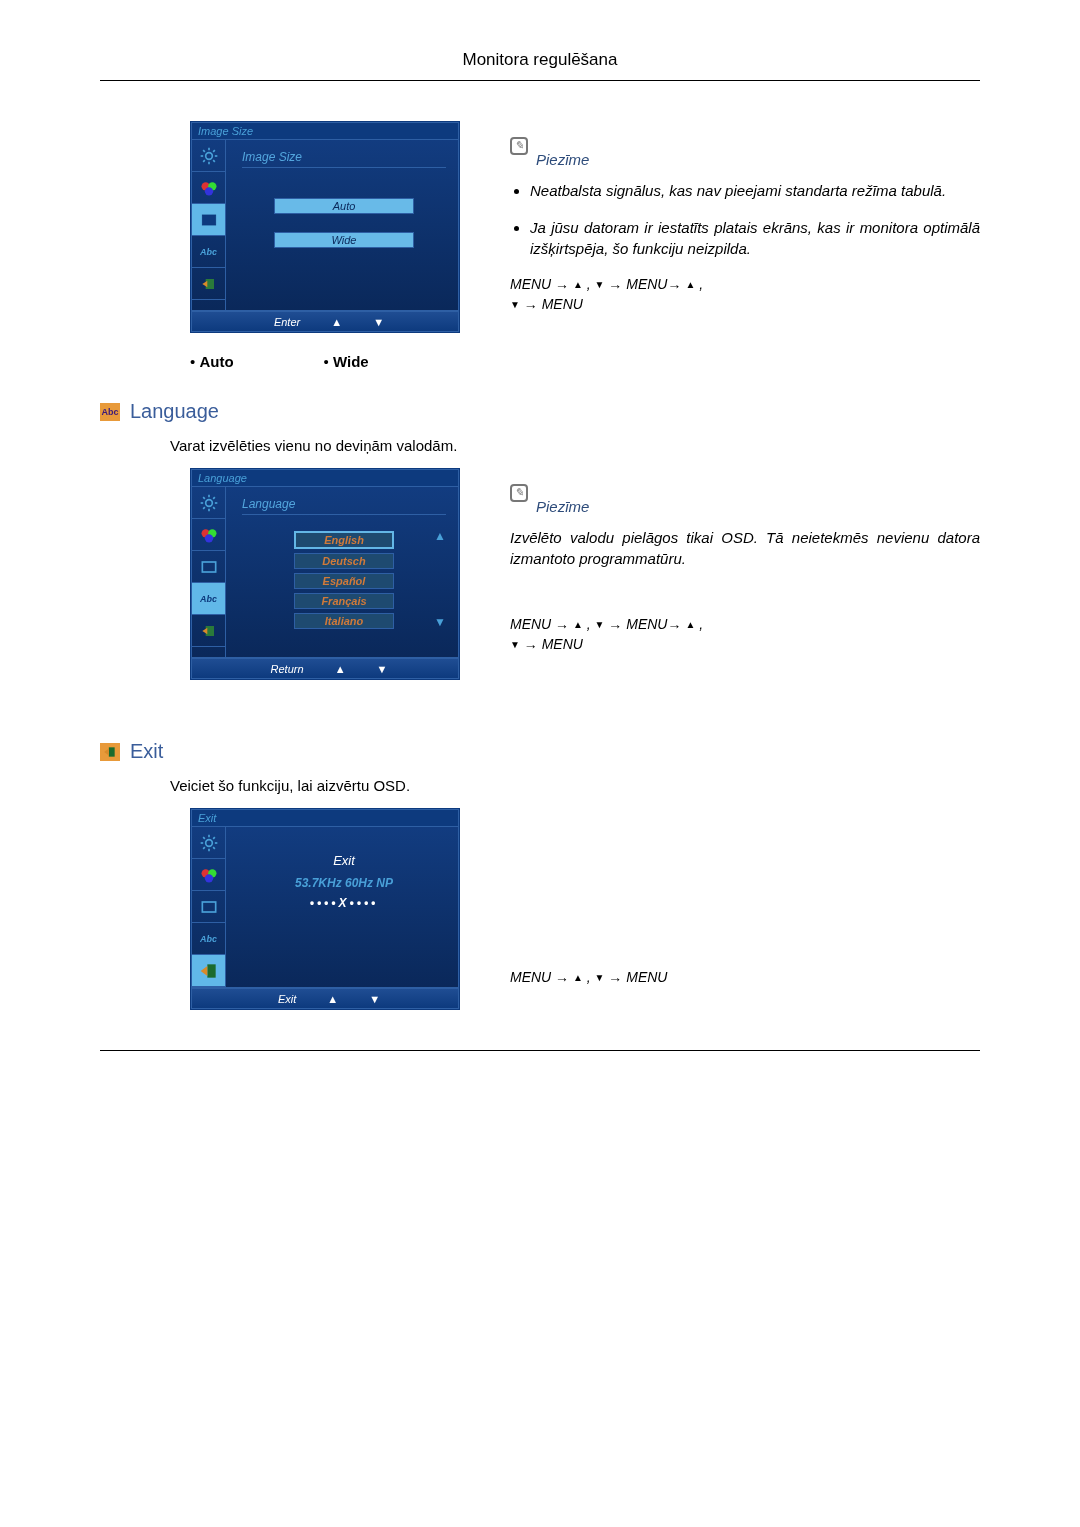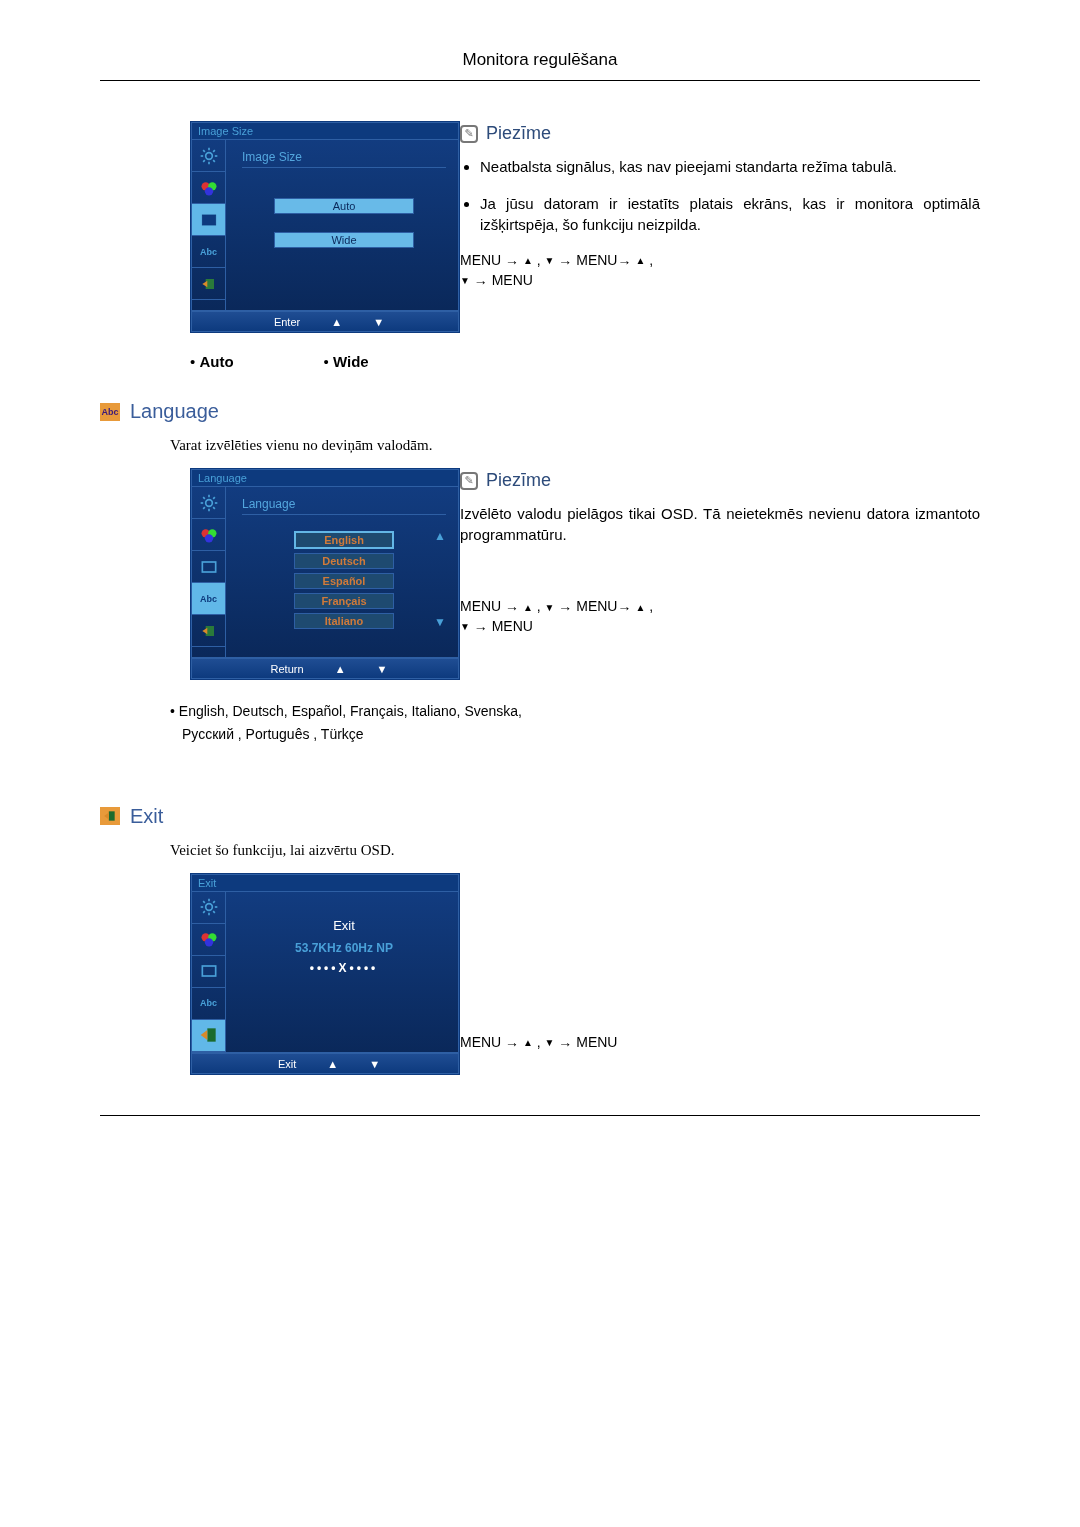--- a/index.html
+++ b/index.html
@@ -149,47 +149,47 @@
   .exit-content-x {
     color: #fff;
     text-align: center;
     margin-top: 6px;
     font-size: 12px;
     letter-spacing: 3px;
     font-weight: bold;
   }
 
   
-  .row { display: flex; margin-bottom: 20px; }
+  .row { display: flex; gap: 50px; margin-bottom: 20px; font-style: italic; }
   .row .left { flex: 0 0 auto; margin-left: 90px; }
   .row .right { flex: 1; font-size: 15px; line-height: 1.4; }
 
   .note-heading {
     display: flex;
     align-items: center;
     gap: 8px;
     margin-bottom: 10px;
   }
   .note-icon {
     width: 18px;
     height: 18px;
     border: 2px solid #777;
     border-radius: 4px;
     display: inline-flex;
     align-items: center;
     justify-content: center;
     color: #777;
     font-size: 11px;
   }
-  .note-heading .label { color: #2d4b7a; font-size: 18px; }
+  .note-heading .label { color: #2d4b7a; font-size: 15px; margin-top: 28px; }
 
   ul.bullets { list-style: disc; padding-left: 20px; margin: 0 0 0 0; }
   ul.bullets li { margin-bottom: 16px; text-align: justify; }
 
-  .nav-seq { font-size: 14px; margin-top: 12px; }
+  .nav-seq { font-size: 14px; margin-top: 6px; }
   .nav-seq .trisolid { display:inline-block; font-size: 10px; vertical-align: middle; }
 
   
   .opt-row {
     display: flex;
     gap: 90px;
     margin: 20px 0 12px 90px;
   }
   .opt-row span::before { content: "• "; }
 
@@ -214,21 +214,21 @@
     height: 18px;
     display: inline-flex;
     align-items: center;
     justify-content: center;
     font-size: 9px;
     font-weight: bold;
   }
   .section-icon.abc { background: #e89a3a; color: #3b1a7a; }
   .section-icon.exit { background: #e89a3a; color: #1b6b2d; }
 
-  .intro { margin: 0 0 14px 70px; font-family: Liberation Serif, serif; }
+  .intro { margin: 0 0 14px 70px; }
 
   .lang-list-img {
     margin: 14px 0 8px 70px;
     font-size: 14px;
     line-height: 1.6;
   }
 
   .right p { margin: 0 0 12px 0; text-align: justify; }
 
   .right-exit-seq { margin-top: 160px; }
@@ -399,24 +399,20 @@
         <span class="label">Piezīme</span>
       </div>
       <p>Izvēlēto valodu pielāgos tikai OSD. Tā neietekmēs nevienu datora izmantoto programma­tūru.</p>
       <div style="height:28px"></div>
       <div class="nav-seq">
         <span>MENU → </span><span class="trisolid">▲</span><span> , </span><span class="trisolid">▼</span><span> → MENU→ </span><span class="trisolid">▲</span><span> , </span><br><span class="trisolid">▼</span><span> → MENU</span>
       </div>
     </div>
   </div>
 
-  <div class="lang-list-img">
-    <div>• English, Deutsch, Español, Français,  Italiano, Svenska,</div>
-    <div style="padding-left:12px">Русский , Português , Türkçe</div>
-  </div>
 
   <div class="section-heading" style="margin-top:60px">
     <span class="section-icon exit">
       <svg width="16" height="14" viewBox="0 0 24 24">
           <rect x="10" y="4" width="10" height="16" fill="#1b6b2d"></rect>
           <path d="M2 12 L10 6 L10 18 Z" fill="#d88a2a"></path>
         </svg>
     </span>
     <span>Exit</span>
   </div>

